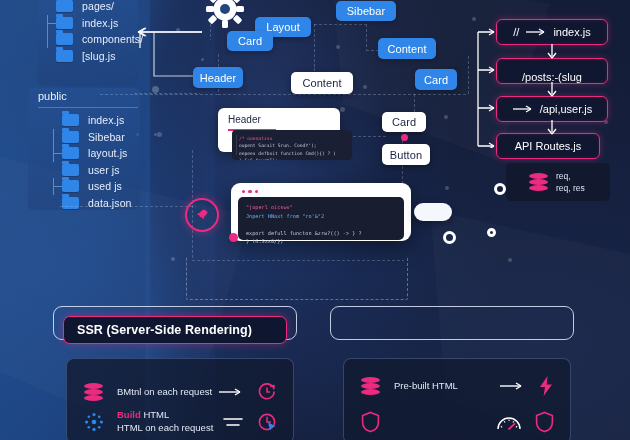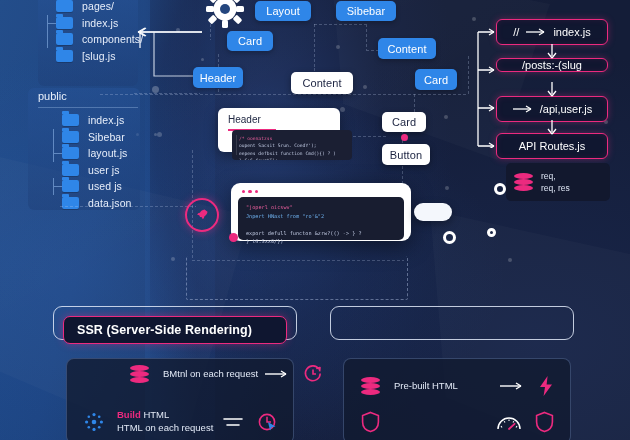--- a/index.html
+++ b/index.html
@@ -187,21 +187,21 @@
     box-shadow: 0 0 7px rgba(236,42,127,.35), inset 0 0 6px rgba(236,42,127,.1);
     white-space: nowrap;
   }
   .route-box svg { display: block; }
   
   .reqres {
     position: absolute;
     background: #12182e;
     border-radius: 5px;
     display: flex; align-items: center; gap: 8px;
-    padding: 6px 12px 6px 8px;
+    padding: 6px 12px 6px 23px;
   }
   .reqres-text { color: #dfe6f5; font-size: 8.5px; line-height: 1.45; }
   .panel-outline {
     position: absolute;
     border: 1.3px solid rgba(225,233,248,.85);
     border-radius: 9px;
   }
   .panel-title {
     position: absolute;
     display: flex; align-items: center;
@@ -372,21 +372,21 @@
   <div class="dash-v" style="left:468px;top:56px;height:38px;"></div>
   <div class="dash-v" style="left:414px;top:94px;height:20px;"></div>
   <div class="dash-h" style="left:348px;top:136px;width:40px;"></div>
   <div class="dash-v" style="left:402px;top:130px;height:22px;"></div>
   <div class="dash-v" style="left:402px;top:166px;height:70px;"></div>
   <div class="dash-v" style="left:192px;top:150px;height:110px;"></div>
   <div class="dash-h" style="left:60px;top:206px;width:136px;"></div>
   <div class="dash-h" style="left:192px;top:260px;width:212px;"></div>
   <div class="dash-box" style="left:186px;top:256px;width:222px;height:44px;border-top:none;"></div>
 
-  <div class="node node-blue" style="left:255px;top:1px;width:56px;height:20px;">
+  <div class="node node-blue" style="left:255px;top:17px;width:56px;height:20px;">
     <span>Layout</span>
   </div>
   <div class="node node-blue" style="left:336px;top:1px;width:60px;height:20px;">
     <span>Sibebar</span>
   </div>
   <div class="node node-blue" style="left:227px;top:31px;width:46px;height:20px;">
     <span>Card</span>
   </div>
   <div class="node node-blue" style="left:378px;top:38px;width:58px;height:21px;">
     <span>Content</span>
@@ -445,31 +445,31 @@
   <div class="dot dot-pink" style="left:229px;top:233px;width:9px;height:9px;"></div>
 
   <div class="route-box" style="left:496px;top:19px;width:112px;height:26px;">
     <span>//</span>
     <svg width="22" height="8">
       <path d="M1 4 H19" stroke="#fff" stroke-width="1.3"></path>
         <path d="M19 4 L14 1 M19 4 L14 7" stroke="#fff" stroke-width="1.3" fill="none"></path>
     </svg>
     <span>index.js</span>
   </div>
-  <div class="route-box" style="left:496px;top:58px;width:112px;height:14px;align-items:flex-end;">
+  <div class="route-box" style="left:496px;top:58px;width:112px;height:26px;align-items:flex-end;">
     <span>/posts:-(slug</span>
   </div>
   <div class="route-box" style="left:496px;top:96px;width:112px;height:26px;">
     <svg width="22" height="8">
       <path d="M1 4 H19" stroke="#fff" stroke-width="1.3"></path>
         <path d="M19 4 L14 1 M19 4 L14 7" stroke="#fff" stroke-width="1.3" fill="none"></path>
     </svg>
     <span>/api,user.js</span>
   </div>
-  <div class="route-box" style="left:496px;top:133px;width:112px;height:26px;">
+  <div class="route-box" style="left:496px;top:133px;width:104px;height:26px;">
     <span>API Routes.js</span>
   </div>
 
   <svg style="position:absolute;left:470px;top:24px;" width="30" height="124">
     <path d="M8 8 L8 122" stroke="#ffffff" stroke-width="1.3" fill="none"></path>
     <path d="M8 8 L24 8 M8 46 L24 46 M8 84 L24 84 M8 122 L24 122" stroke="#ffffff" stroke-width="1.3" fill="none"></path>
     <path d="M24 8 L19 5 M24 8 L19 11" stroke="#ffffff" stroke-width="1.3" fill="none"></path>
     <path d="M24 46 L19 43 M24 46 L19 49" stroke="#ffffff" stroke-width="1.3" fill="none"></path>
     <path d="M24 84 L19 81 M24 84 L19 87" stroke="#ffffff" stroke-width="1.3" fill="none"></path>
     <path d="M24 122 L19 119 M24 122 L19 125" stroke="#ffffff" stroke-width="1.3" fill="none"></path>
@@ -497,21 +497,21 @@
       <div>req,</div>
       <div>req, res</div>
     </div>
   </div>
 
   <div class="panel-outline" style="left:53px;top:306px;width:244px;height:34px;"></div>
   <div class="panel-title" style="left:63px;top:316px;width:224px;height:28px;">
     <span>SSR (Server-Side Rendering)</span>
   </div>
   <div class="panel-body" style="left:66px;top:358px;width:228px;height:86px;">
-    <div class="feat-row" style="top:2px;height:26px;margin-left:46px;">
+    <div class="feat-row" style="top:20px;height:26px;">
       <div class="feat-ico">
         <div class="db">
             <i style="top:0;"></i>
             <i style="top:6px;"></i>
             <i style="top:12px;"></i>
           </div>
       </div>
       <div class="feat-text">BMtnl on each request</div>
       <div class="feat-tail">
         <svg width="26" height="10">

